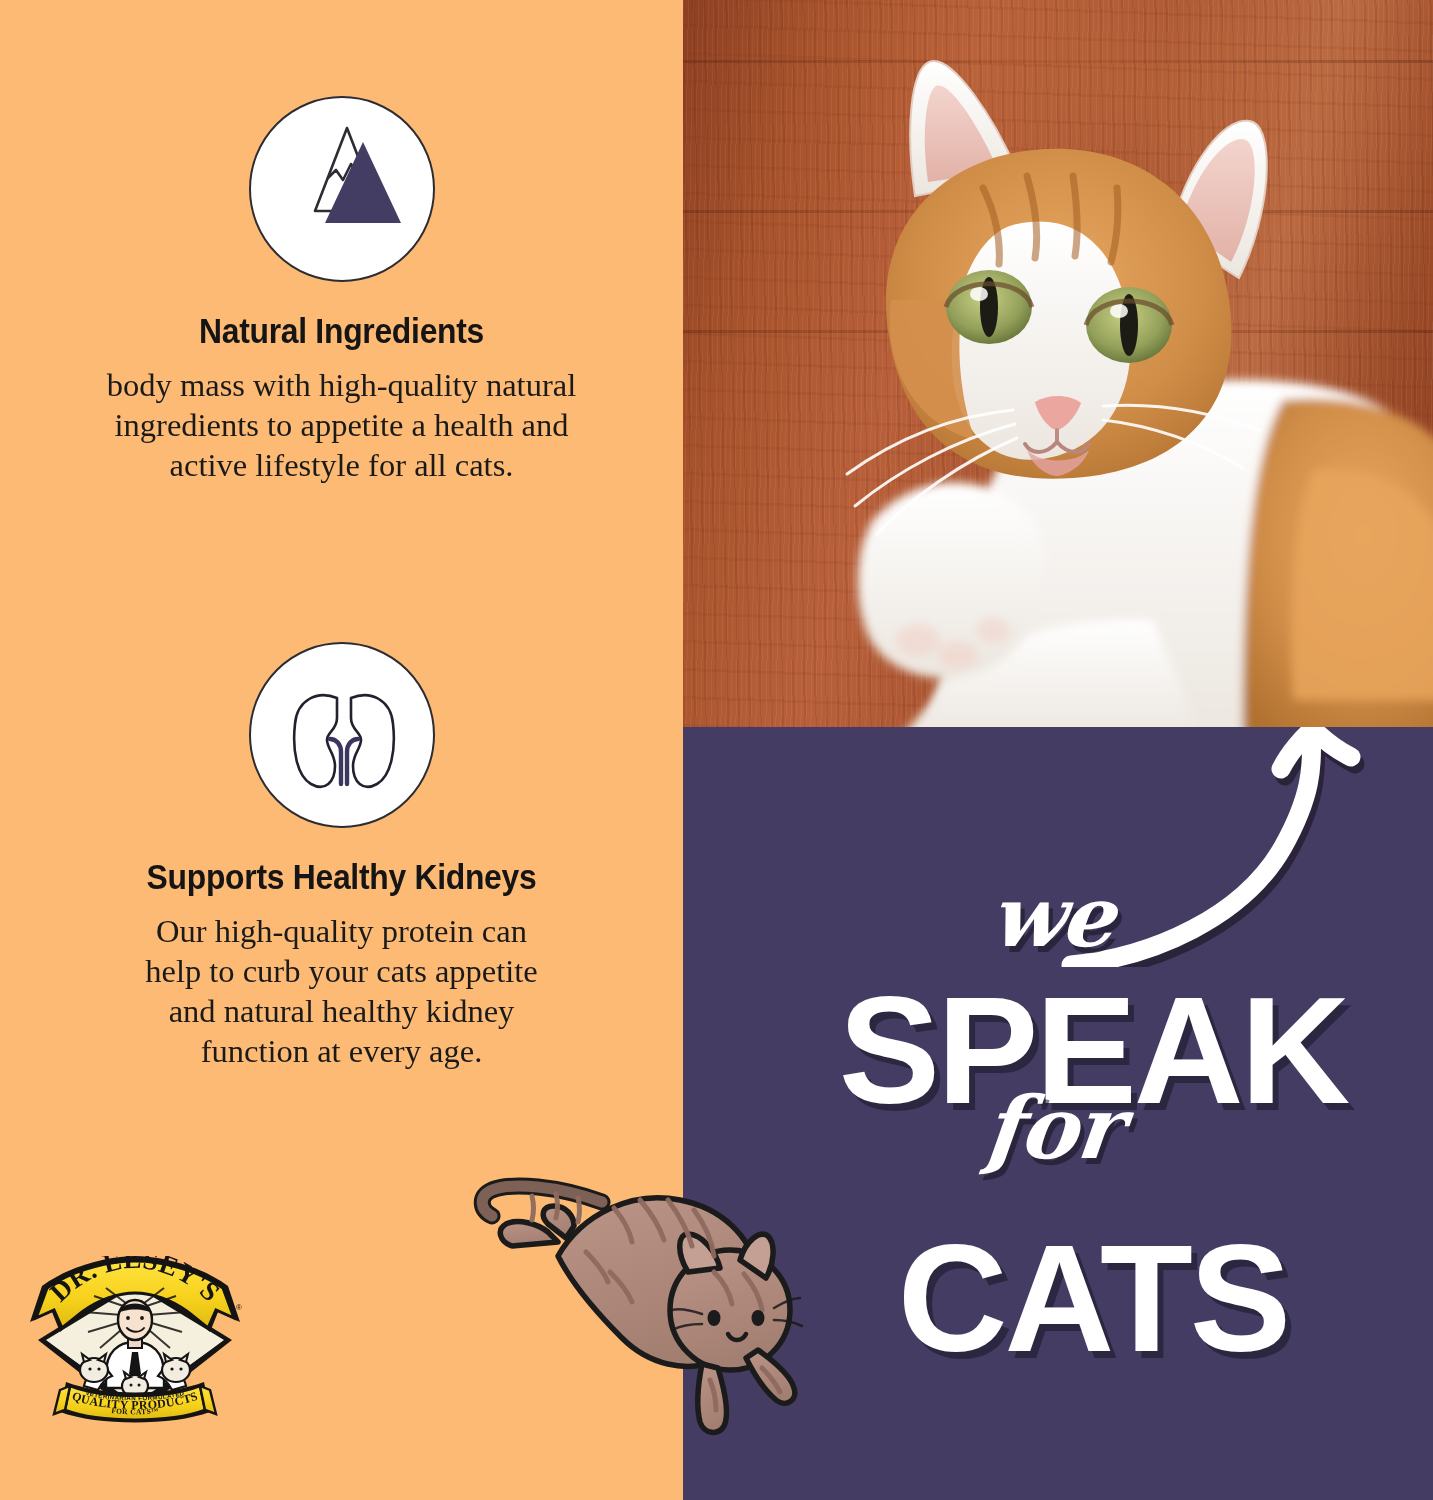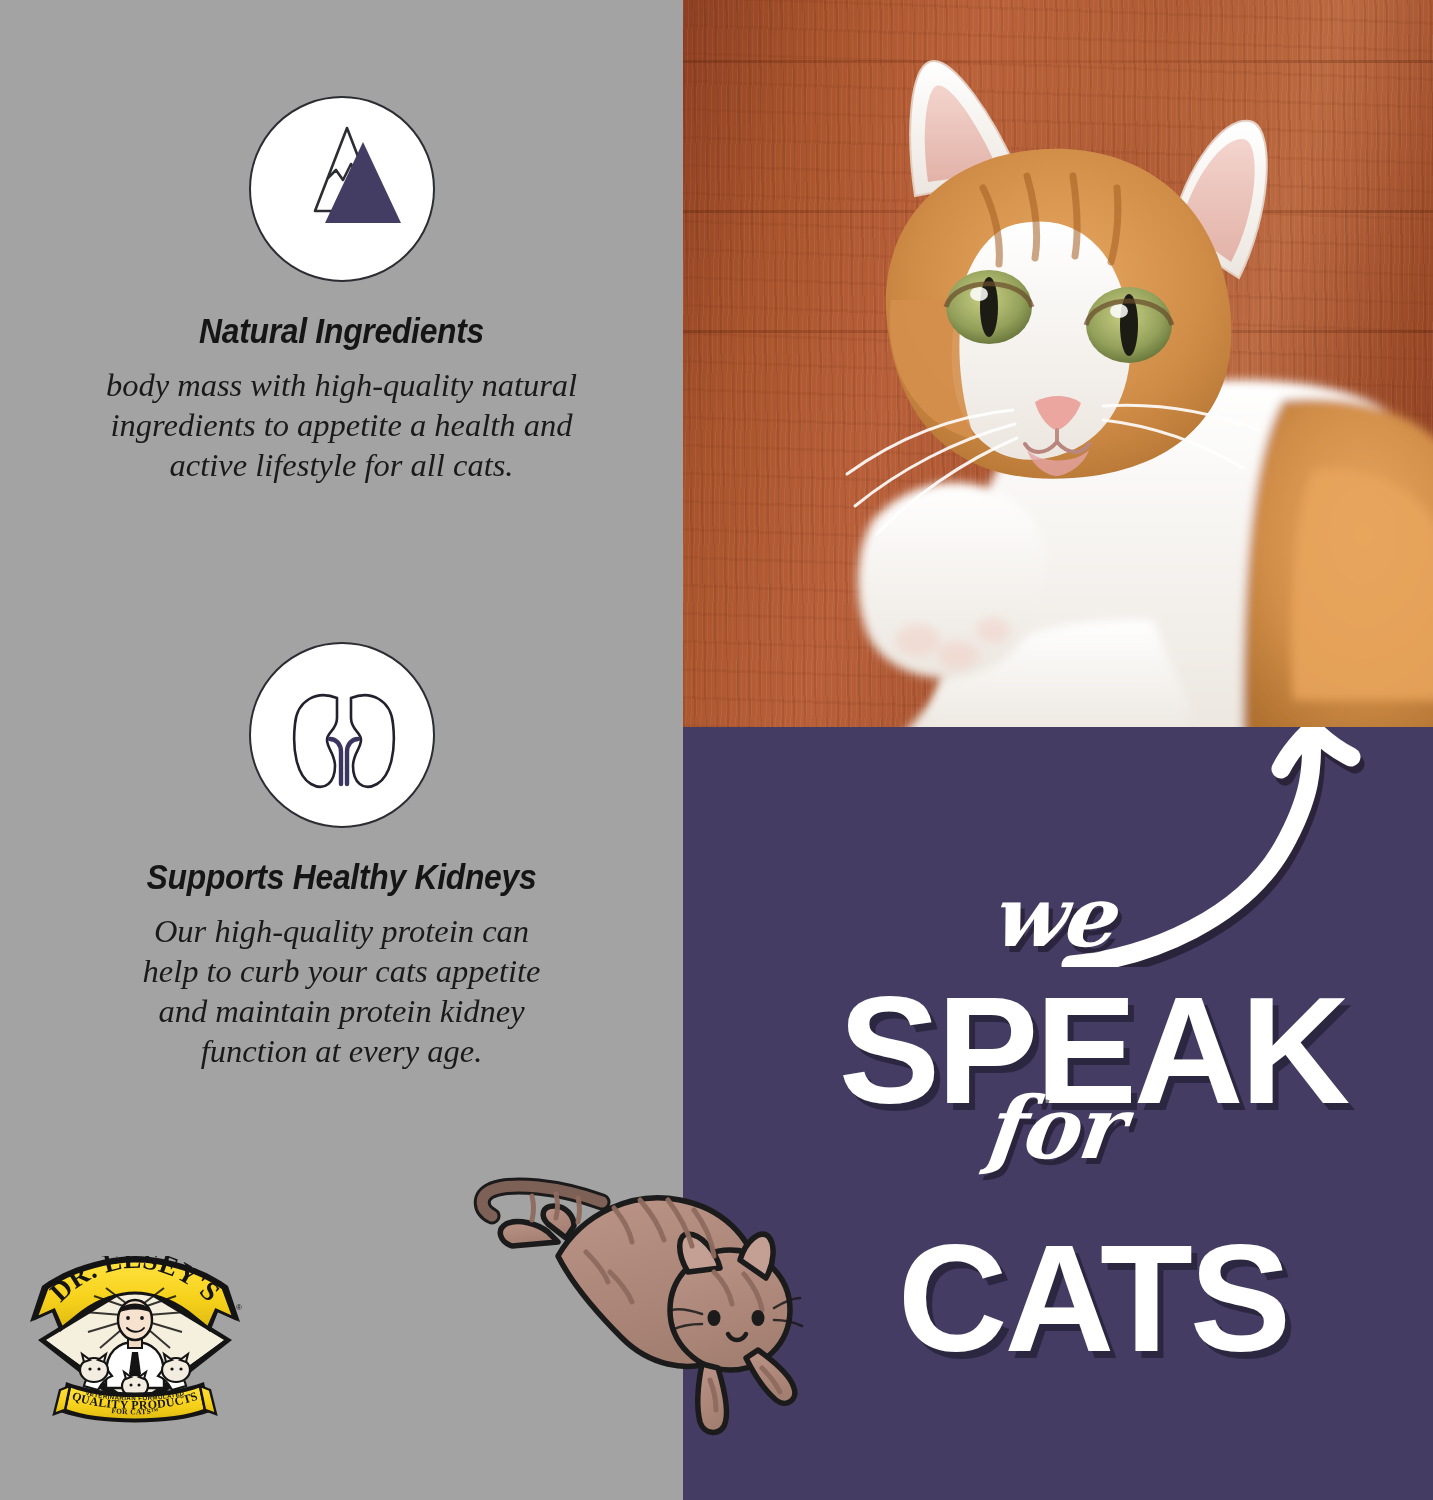--- a/index.html
+++ b/index.html
@@ -5,22 +5,21 @@
   * { margin:0; padding:0; box-sizing:border-box; }
   html,body { background:#ffffff; }
   body {
     width:1433px; height:1500px; position:relative; overflow:hidden;
     font-family:"Liberation Sans", sans-serif;
   }
 
   
   .left-col {
     position:absolute; left:0; top:0; width:762px; height:1500px;
-    background:#a3a3a3;
-    font-style:italic;
+    background:#fdba74;
   }
 
   .feature { position:absolute; left:0; width:683px; text-align:center; }
   .feature-1 { top:96px; }
   .feature-2 { top:642px; }
 
   .icon-circle {
     width:186px; height:186px; border-radius:50%;
     border:2.5px solid #2c2c33; margin:0 auto;
     position:relative; background:#fff;
@@ -134,21 +133,21 @@
         <path d="M86,54 C66,46 46,56 44,80 C41,106 46,132 60,140 C74,148 84,138 84,122 C84,110 76,104 76,96 C76,88 86,86 86,74 Z" fill="#ffffff" stroke="#23212e" stroke-width="2.6" stroke-linejoin="round"></path>
         <path d="M100,54 C120,46 140,56 142,80 C145,106 140,132 126,140 C112,148 102,138 102,122 C102,110 110,104 110,96 C110,88 100,86 100,74 Z" fill="#ffffff" stroke="#23212e" stroke-width="2.6" stroke-linejoin="round"></path>
         <path d="M79,95 C85,95 90,100 90,108 L90,140" fill="none" stroke="#3b3660" stroke-width="4.4" stroke-linecap="round"></path>
         <path d="M107,95 C101,95 96,100 96,108 L96,140" fill="none" stroke="#3b3660" stroke-width="4.4" stroke-linecap="round"></path>
       </svg>
     </div>
     <div class="feature-title">Supports Healthy Kidneys</div>
     <div class="feature-body">
       <span>Our high-quality protein can</span>
       <span>help to curb your cats appetite</span>
-      <span>and maintain protein kidney</span>
+      <span>and natural healthy kidney</span>
       <span>function at every age.</span>
     </div>
   </div>
 </div>
 
 <div class="photo">
   <div class="wood-grain"></div>
   <div class="wood-seam" style="top:60px;"></div>
   <div class="wood-seam" style="top:210px;"></div>
   <div class="wood-seam" style="top:330px;"></div>

